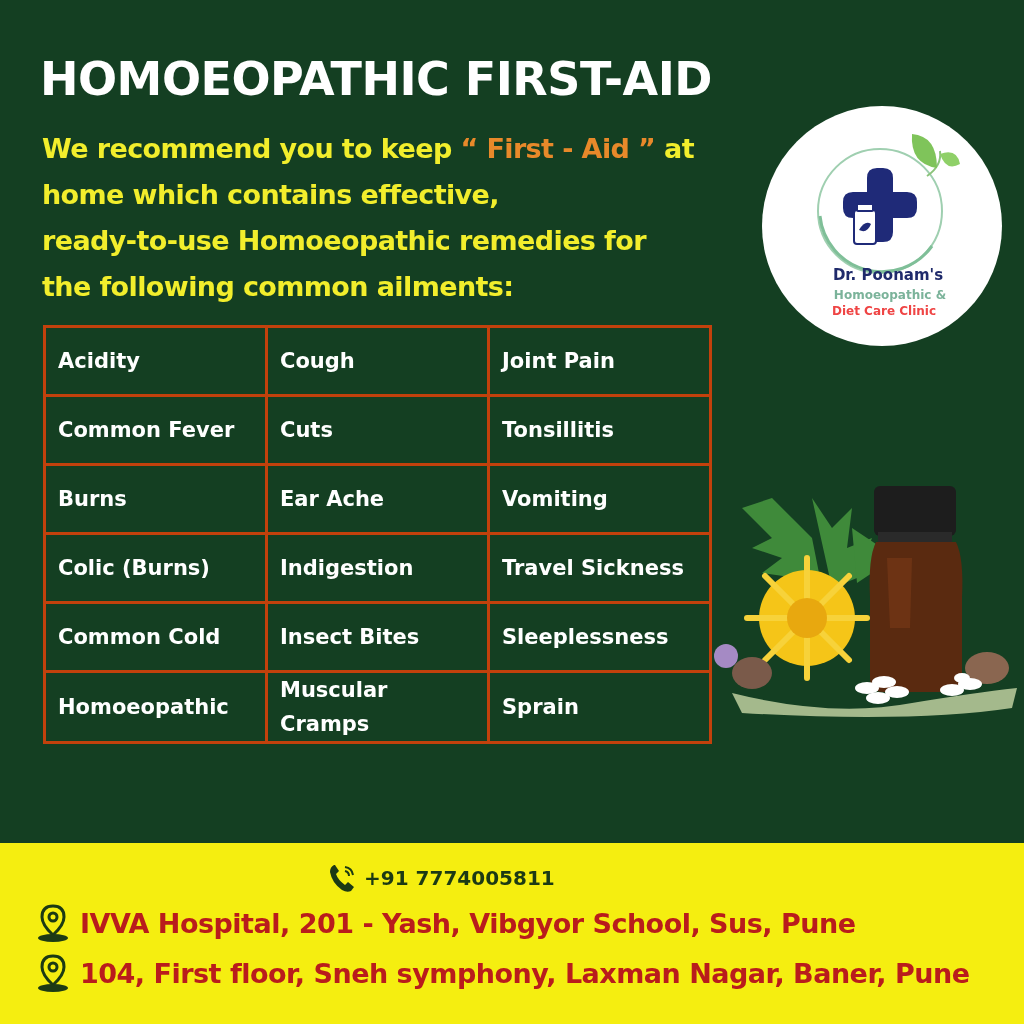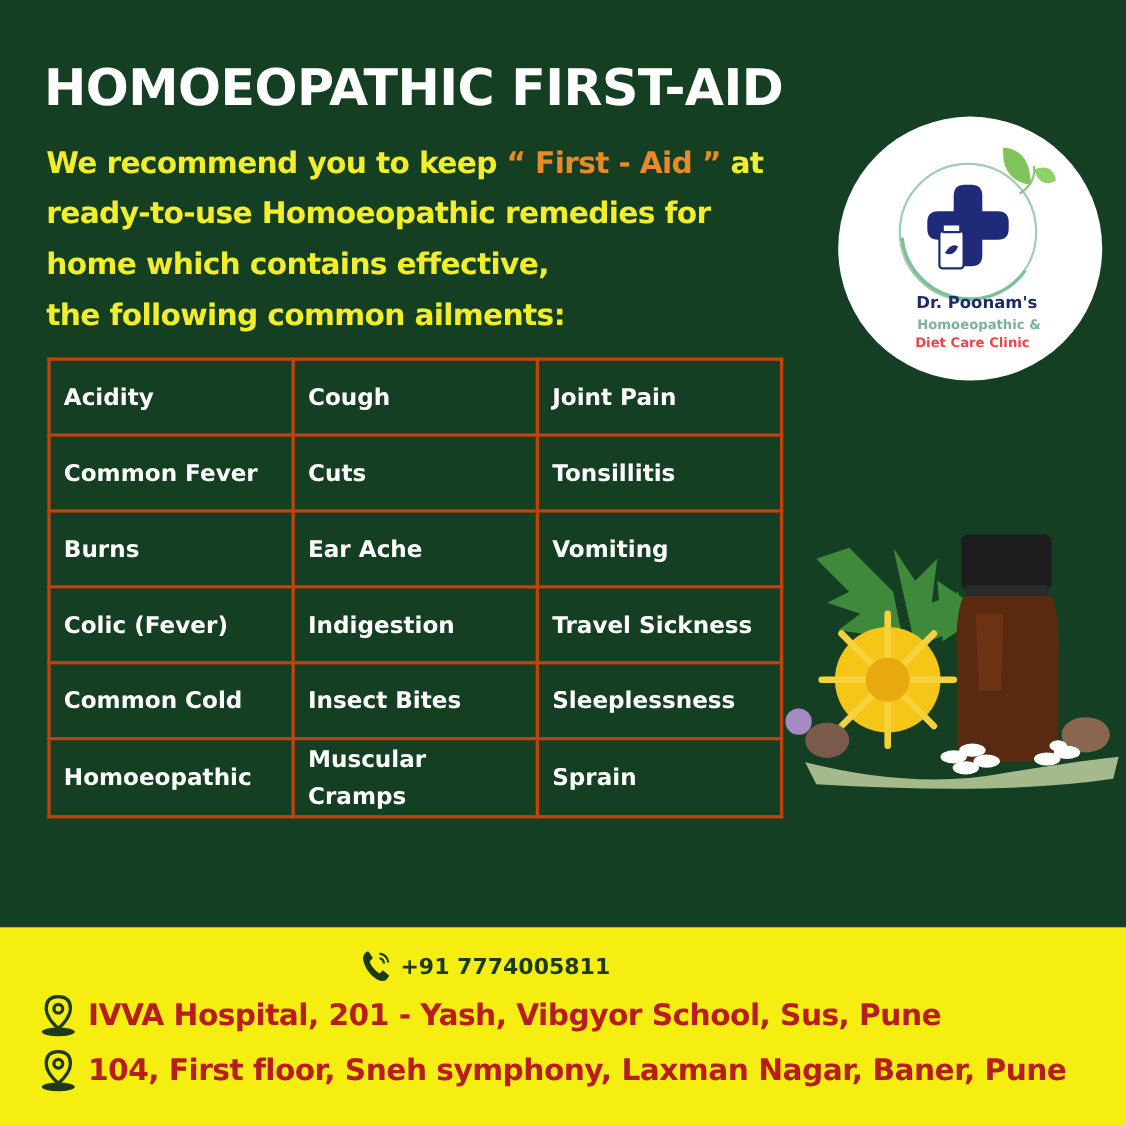--- a/index.html
+++ b/index.html
@@ -68,22 +68,22 @@
   .footer .addr1 { top: 60px; }
   .footer .addr2 { top: 110px; }
 </style>
 </head>
 <body>
 
 <div class="title">HOMOEOPATHIC FIRST-AID</div>
 
 <div class="intro">
   <span class="line"><span>We recommend you to keep </span><span class="hl">“ First - Aid ”</span><span> at</span></span>
+  <span class="line">home which contains effective,</span>
   <span class="line">ready-to-use Homoeopathic remedies for</span>
-  <span class="line">home which contains effective,</span>
   <span class="line">the following common ailments:</span>
 </div>
 
 <div class="logo">
   <svg width="240" height="240" viewBox="0 0 240 240">
 
     <circle cx="118" cy="105" r="62" fill="none" stroke="#9fcfb0" stroke-width="2"></circle>
     <path d="M58 110 A62 62 0 0 0 170 140" fill="none" stroke="#7fbf98" stroke-width="3"></path>
     <path d="M165 70 Q180 60 178 45" fill="none" stroke="#8bc47a" stroke-width="2"></path>
 
@@ -117,21 +117,21 @@
       <td style="width:222px;white-space:normal;">Common Fever</td>
       <td>Cuts</td>
       <td>Tonsillitis</td>
     </tr>
     <tr>
       <td>Burns</td>
       <td>Ear Ache</td>
       <td>Vomiting</td>
     </tr>
     <tr>
-      <td>Colic (Fever)</td>
+      <td>Colic (Burns)</td>
       <td>Indigestion</td>
       <td>Travel Sickness</td>
     </tr>
     <tr>
       <td>Common Cold</td>
       <td>Insect Bites</td>
       <td>Sleeplessness</td>
     </tr>
     <tr>
       <td>Homoeopathic</td>

